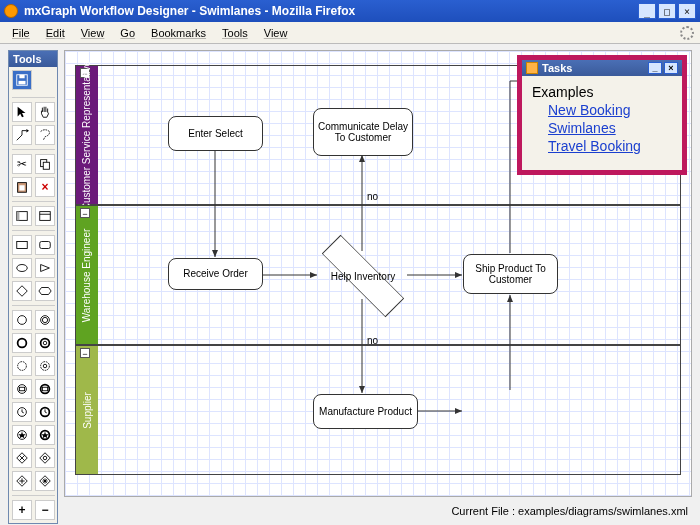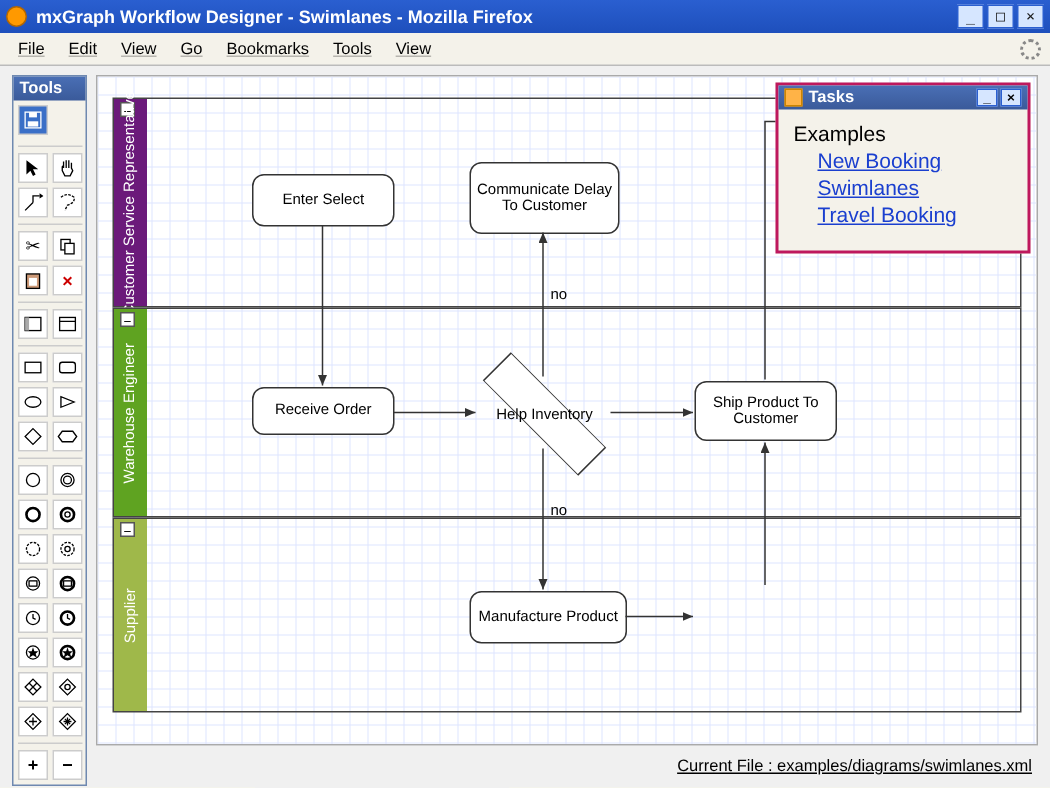--- a/index.html
+++ b/index.html
@@ -27,29 +27,29 @@
 .lane-head { position: absolute; left: 0; top: 0; bottom: 0; width: 22px; color: #fff; display: flex; align-items: center; justify-content: center; }
 .lane-head .lbl { transform: rotate(-90deg); white-space: nowrap; font-size: 10px; text-align: center; }
 .lane-head .collapse { position: absolute; top: 2px; left: 4px; width: 10px; height: 10px; background: #fff; color: #000; font-size: 9px; line-height: 10px; text-align: center; border: 1px solid #555; }
 .lane-body { position: absolute; left: 22px; right: 0; top: 0; bottom: 0; }
 .node { position: absolute; background: #fff; border: 1px solid #333; border-radius: 8px; display: flex; align-items: center; justify-content: center; text-align: center; font-size: 10px; line-height: 1.15; padding: 2px; }
 .diamond { position: absolute; width: 90px; height: 48px; }
 .diamond .shape { width: 100%; height: 100%; background: #fff; border: 1px solid #333; transform: rotate(45deg) scaleY(0.55); }
 .diamond .dlabel { position: absolute; inset: 0; display: flex; align-items: center; justify-content: center; font-size: 10px; }
 svg.edges { position: absolute; inset: 0; width: 100%; height: 100%; pointer-events: none; }
 .edge-label { position: absolute; font-size: 10px; background: transparent; }
-.tasks-panel { position: absolute; right: 4px; top: 4px; width: 170px; background: #f4f2ea; border: 2px solid #be185d; }
+.tasks-panel { position: absolute; right: 4px; top: 4px; width: 170px; background: #f4f2ea; border: 5px solid #be185d; }
 .tasks-title { background: linear-gradient(#4a6fb5, #3a5a9a); color: #fff; font-weight: bold; font-size: 11px; padding: 2px 4px; display: flex; align-items: center; }
 .tasks-title .ticon { width: 12px; height: 12px; background: #ffb347; border: 1px solid #cc8400; margin-right: 4px; }
 .tasks-title .tbtns { margin-left: auto; display: flex; gap: 2px; }
 .tbtn { width: 14px; height: 12px; background: #d6e6ff; border: 1px solid #2a5fd0; font-size: 9px; text-align: center; line-height: 10px; color: #000; }
 .tasks-body { padding: 8px 10px; font-size: 14px; }
 .tasks-body .section { margin-bottom: 8px; }
 .tasks-body a { color: #1a3fcf; text-decoration: underline; display: block; margin: 2px 0 2px 16px; }
-.statusbar { position: absolute; bottom: 8px; right: 12px; font-size: 11px; text-decoration: underline; }
+.statusbar { position: absolute; bottom: 8px; right: 12px; font-size: 11px; }
 </style>
 </head>
 <body>
 
 <div class="titlebar">
   <div class="ff-icon"></div>
   <div class="title">mxGraph Workflow Designer - Swimlanes - Mozilla Firefox</div>
   <div class="winbtns">
     <div class="winbtn">_</div>
     <div class="winbtn">□</div>

